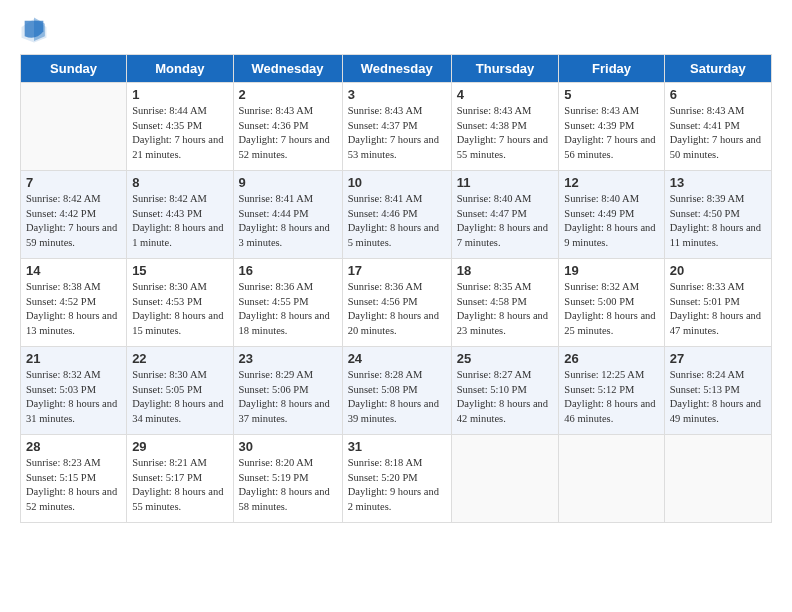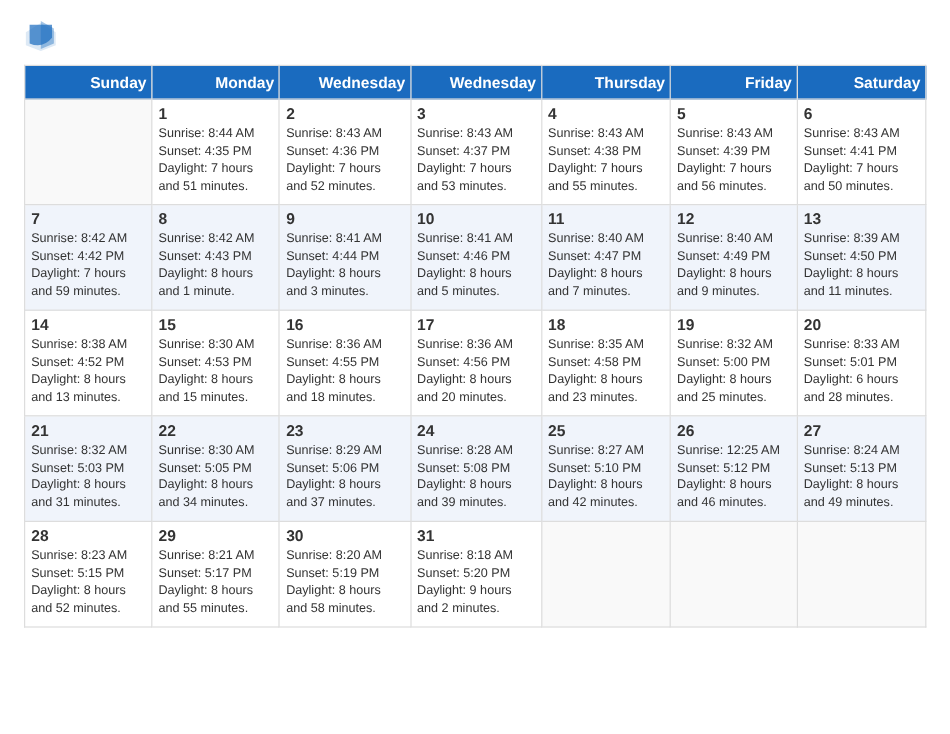--- a/index.html
+++ b/index.html
@@ -59,21 +59,21 @@
     }
     .calendar-table {
       width: 100%;
       border-collapse: collapse;
       font-size: 11px;
     }
     .calendar-table th {
       background-color: #1a6bbf;
       color: #fff;
       padding: 6px 4px;
-      text-align: right;
+      text-align: center;
       font-size: 13px;
       border: 1px solid #ddd;
     }
     .calendar-table td {
       border: 1px solid #ddd;
       vertical-align: top;
       padding: 4px 5px;
       width: 113px;
       min-height: 80px;
       height: 88px;
@@ -82,20 +82,21 @@
       font-size: 13px;
       font-weight: bold;
       color: #333;
       display: block;
       margin-bottom: 2px;
     }
     .day-info {
       color: #333;
       font-size: 10.5px;
       line-height: 1.4;
+      font-family: Liberation Serif, serif;
     }
     .empty-cell {
       background: #f9f9f9;
     }
     .row-alt td {
       background: #f0f4fb;
     }
   </style>
 </head>
 <body>
@@ -133,21 +134,21 @@
         </tr>
     </thead>
     <tbody id="calendar-body">
     <tr>
           <td class="empty-cell"></td>
           <td>
         <span class="day-number">1</span>
         <div class="day-info">
           <span>Sunrise: 8:44 AM</span><br>
           <span>Sunset: 4:35 PM</span><br>
-          <span>Daylight: 7 hours and 51 minutes.</span>
+          <span>Daylight: 7 hours and 21 minutes.</span>
         </div>
       </td>
           <td>
         <span class="day-number">2</span>
         <div class="day-info">
           <span>Sunrise: 8:43 AM</span><br>
           <span>Sunset: 4:36 PM</span><br>
           <span>Daylight: 7 hours and 52 minutes.</span>
         </div>
       </td>
@@ -289,21 +290,21 @@
           <span>Sunrise: 8:32 AM</span><br>
           <span>Sunset: 5:00 PM</span><br>
           <span>Daylight: 8 hours and 25 minutes.</span>
         </div>
       </td>
           <td>
         <span class="day-number">20</span>
         <div class="day-info">
           <span>Sunrise: 8:33 AM</span><br>
           <span>Sunset: 5:01 PM</span><br>
-          <span>Daylight: 6 hours and 28 minutes.</span>
+          <span>Daylight: 8 hours and 47 minutes.</span>
         </div>
       </td>
         </tr>
         <tr class="row-alt">
           <td>
         <span class="day-number">21</span>
         <div class="day-info">
           <span>Sunrise: 8:32 AM</span><br>
           <span>Sunset: 5:03 PM</span><br>
           <span>Daylight: 8 hours and 31 minutes.</span>

